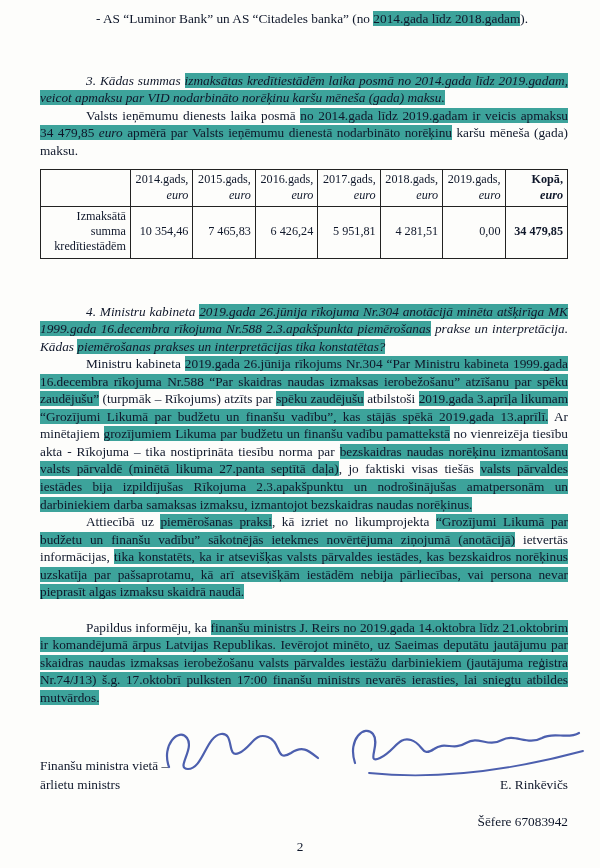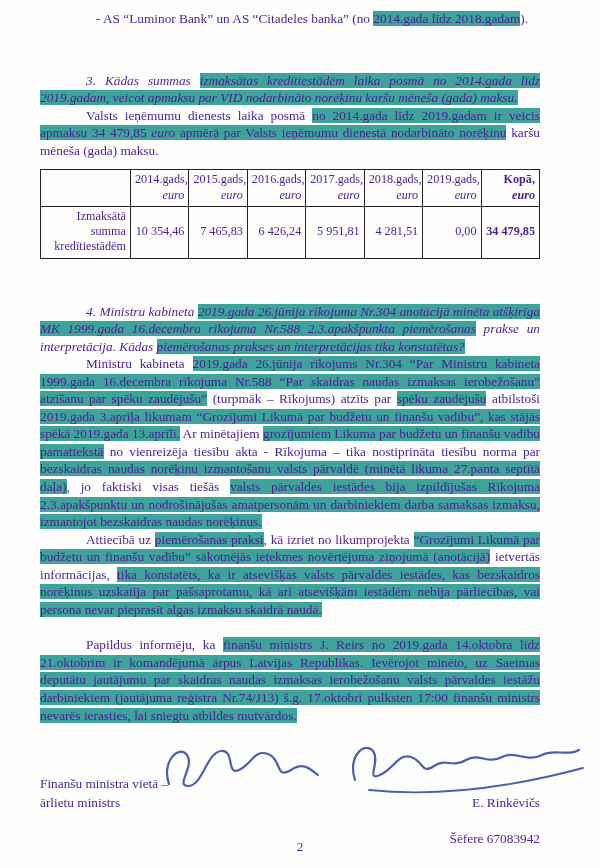--- a/index.html
+++ b/index.html
@@ -5,22 +5,22 @@
   * { margin: 0; padding: 0; box-sizing: border-box; }
   html, body { background: #ffffff; }
   body { font-family: "Liberation Serif", serif; }
 
   .page {
     position: relative;
     width: 600px;
     height: 868px;
     margin: 0 auto;
     background: #fdfdfb;
-    color: #4c1d95;
-    padding: 10px 60px 0 40px;
+    color: #0f172a;
+    padding: 10px 32px 0 40px;
     font-size: 13.3px;
     line-height: 1.32;
     overflow: hidden;
   }
 
   .para { text-align: justify; text-indent: 46px; }
   .para.list { text-indent: 56px; }
   .para.question { font-style: italic; margin-top: 44px; }
   .gap-sm { margin-top: 7px; }
   .gap-md { margin-top: 18px; }

